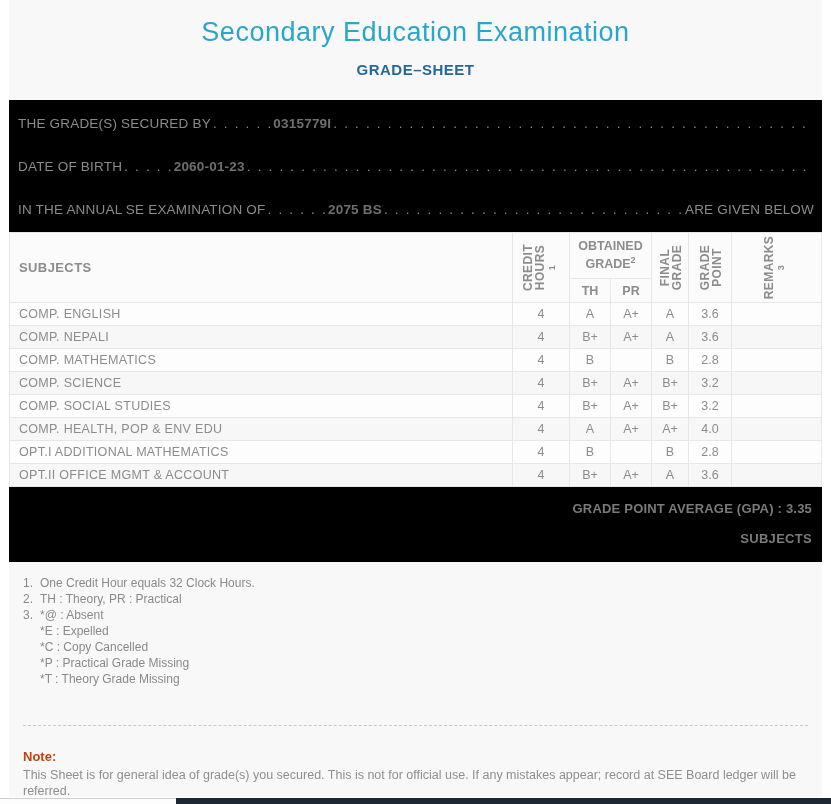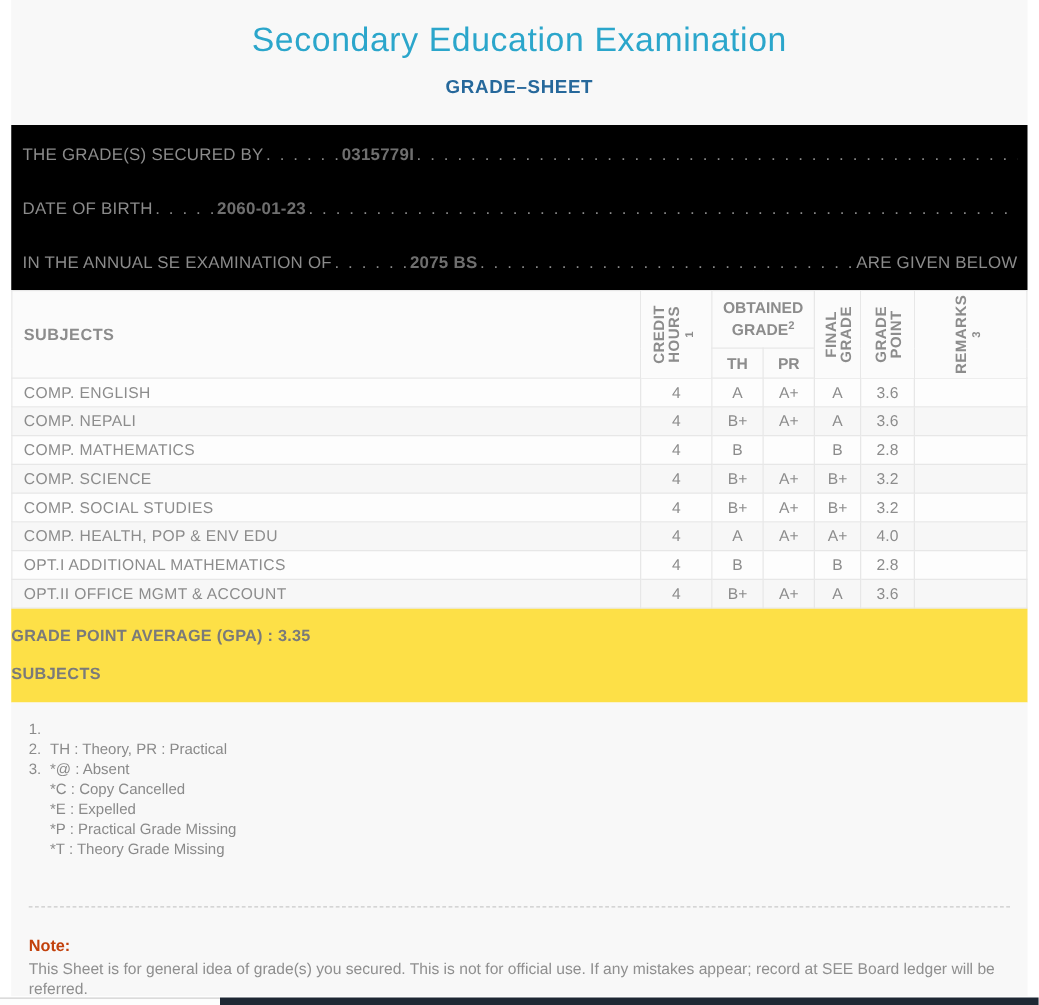--- a/index.html
+++ b/index.html
@@ -107,23 +107,24 @@
   tbody td.subject-cell {
     text-align:left;
     padding-left:9px;
     letter-spacing:0.3px;
   }
   tbody tr:nth-child(even) { background:#f7f7f7; }
   tbody tr:nth-child(odd) { background:#fdfdfd; }
 
   
   .gpa-section {
-    background:#fde047;
+    background:#000000;
     height:75px;
     padding:14px 10px 0 0;
+    text-align:right;
   }
   .gpa-line { font-size:13px; font-weight:bold; color:#7a7a7a; letter-spacing:0.2px; }
   .status-line { margin-top:15px; font-size:13px; font-weight:bold; color:#7a7a7a; letter-spacing:0.3px; }
 
   
   .bottom-section {
     background:#f8f8f8;
     height:236px;
     padding:13px 14px 0 14px;
     font-size:12px;
@@ -305,31 +306,32 @@
     <div class="gpa-line">
       <span>GRADE POINT AVERAGE (GPA) :</span>
       <span>3.35</span>
     </div>
     <div class="status-line">SUBJECTS</div>
   </div>
 
   <div class="bottom-section">
     <div class="fn-row">
       <span class="fn-num">1.</span>
+      <span>One Credit Hour equals 32 Clock Hours.</span>
     </div>
     <div class="fn-row">
       <span class="fn-num">2.</span>
       <span>TH : Theory, PR : Practical</span>
     </div>
     <div class="fn-row">
       <span class="fn-num">3.</span>
       <span>*@ : Absent</span>
     </div>
+    <div class="fn-sub">*E : Expelled</div>
     <div class="fn-sub">*C : Copy Cancelled</div>
-    <div class="fn-sub">*E : Expelled</div>
     <div class="fn-sub">*P : Practical Grade Missing</div>
     <div class="fn-sub">*T : Theory Grade Missing</div>
 
     <div class="divider-dashed"></div>
 
     <div class="note-title">Note:</div>
     <div class="note-text">This Sheet is for general idea of grade(s) you secured. This is not for official use. If any mistakes appear; record at SEE Board ledger will be referred.</div>
   </div>
 
 </div>

